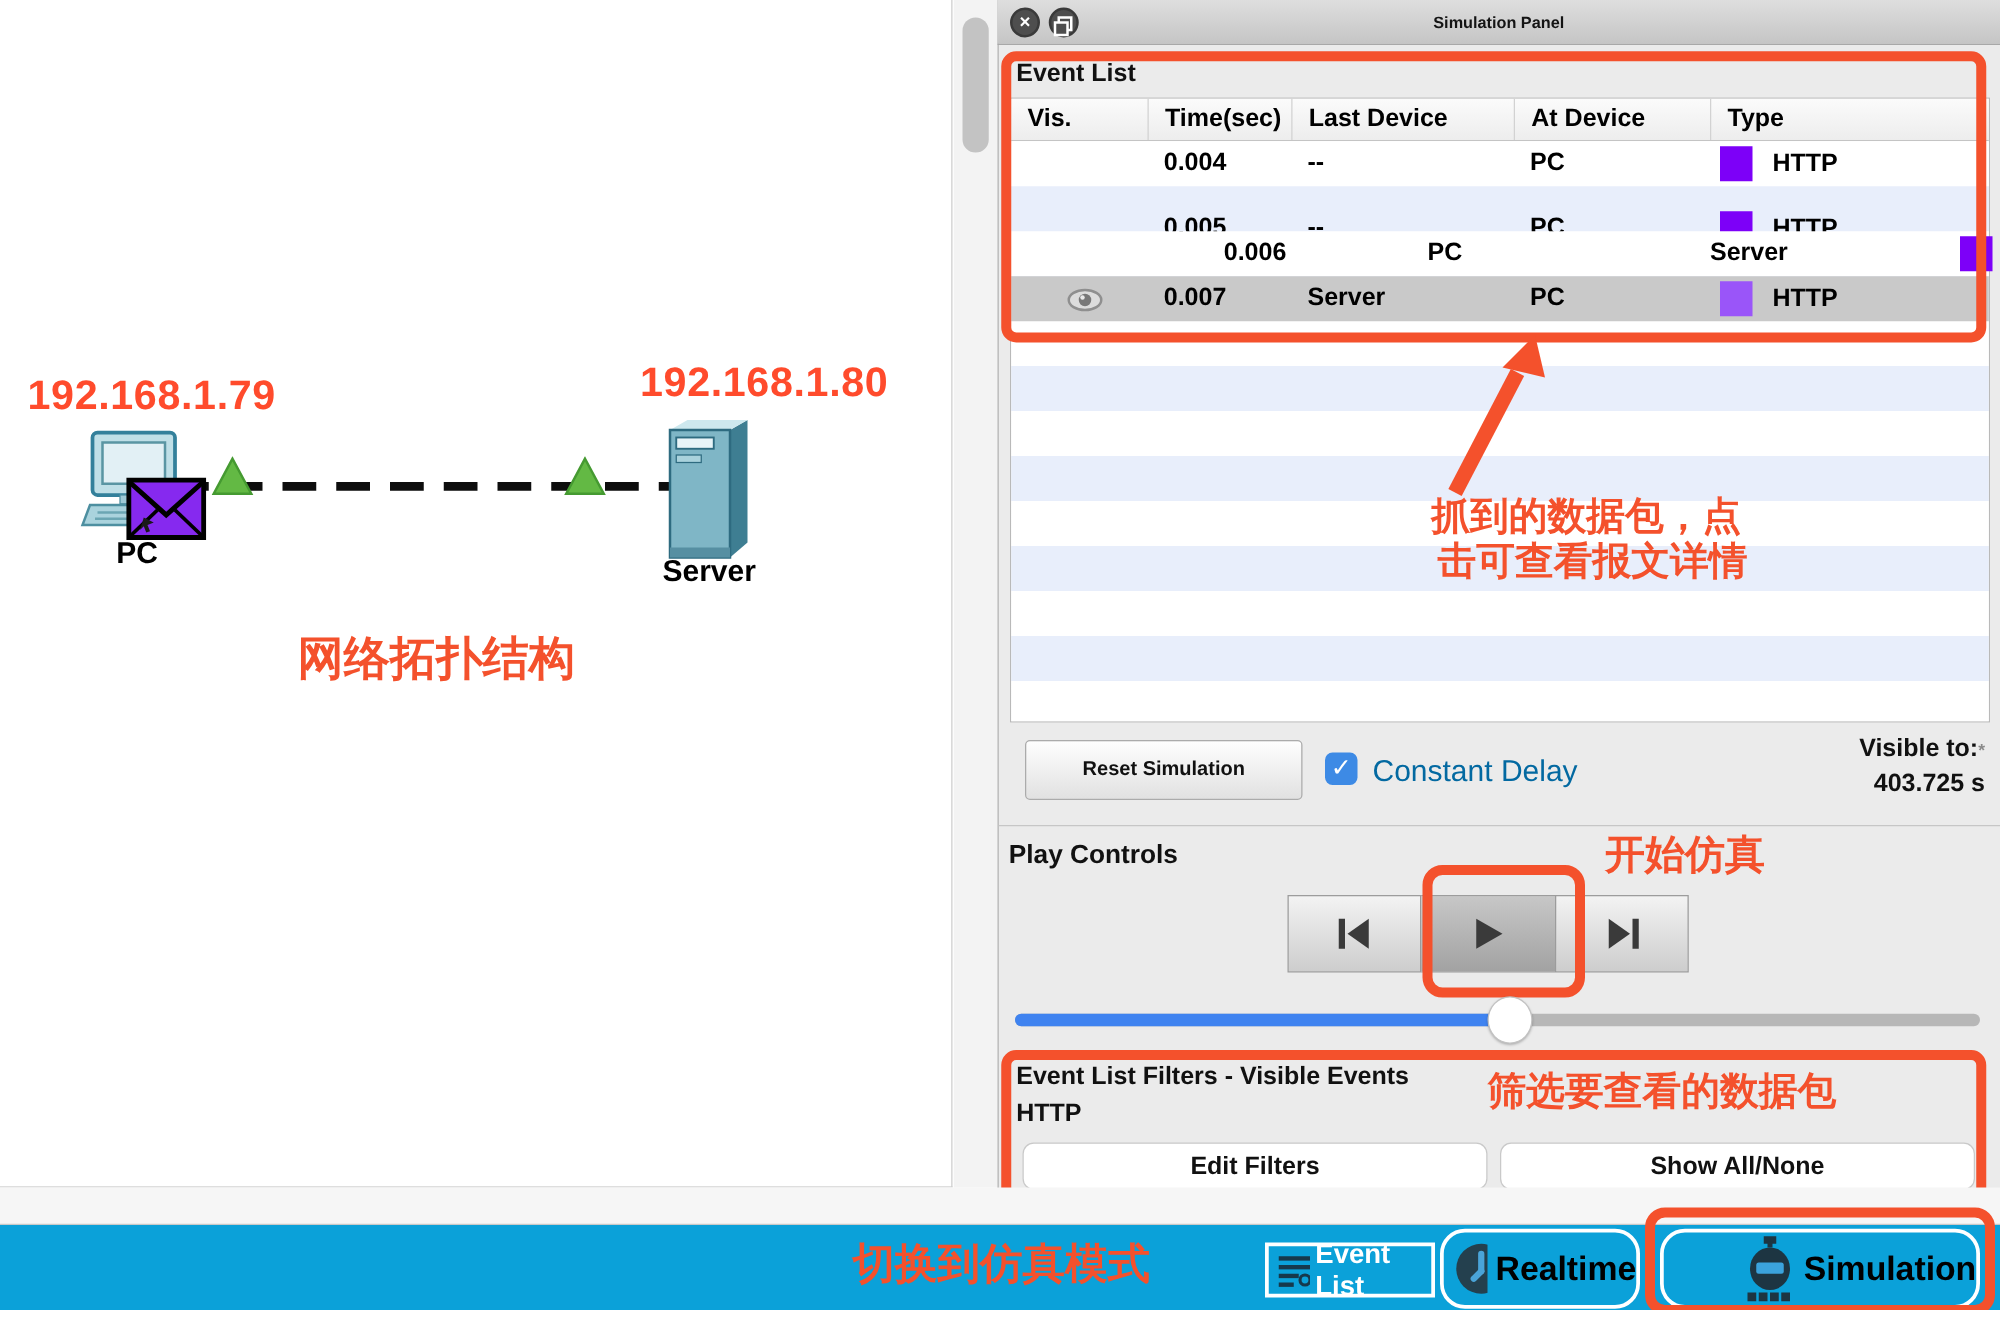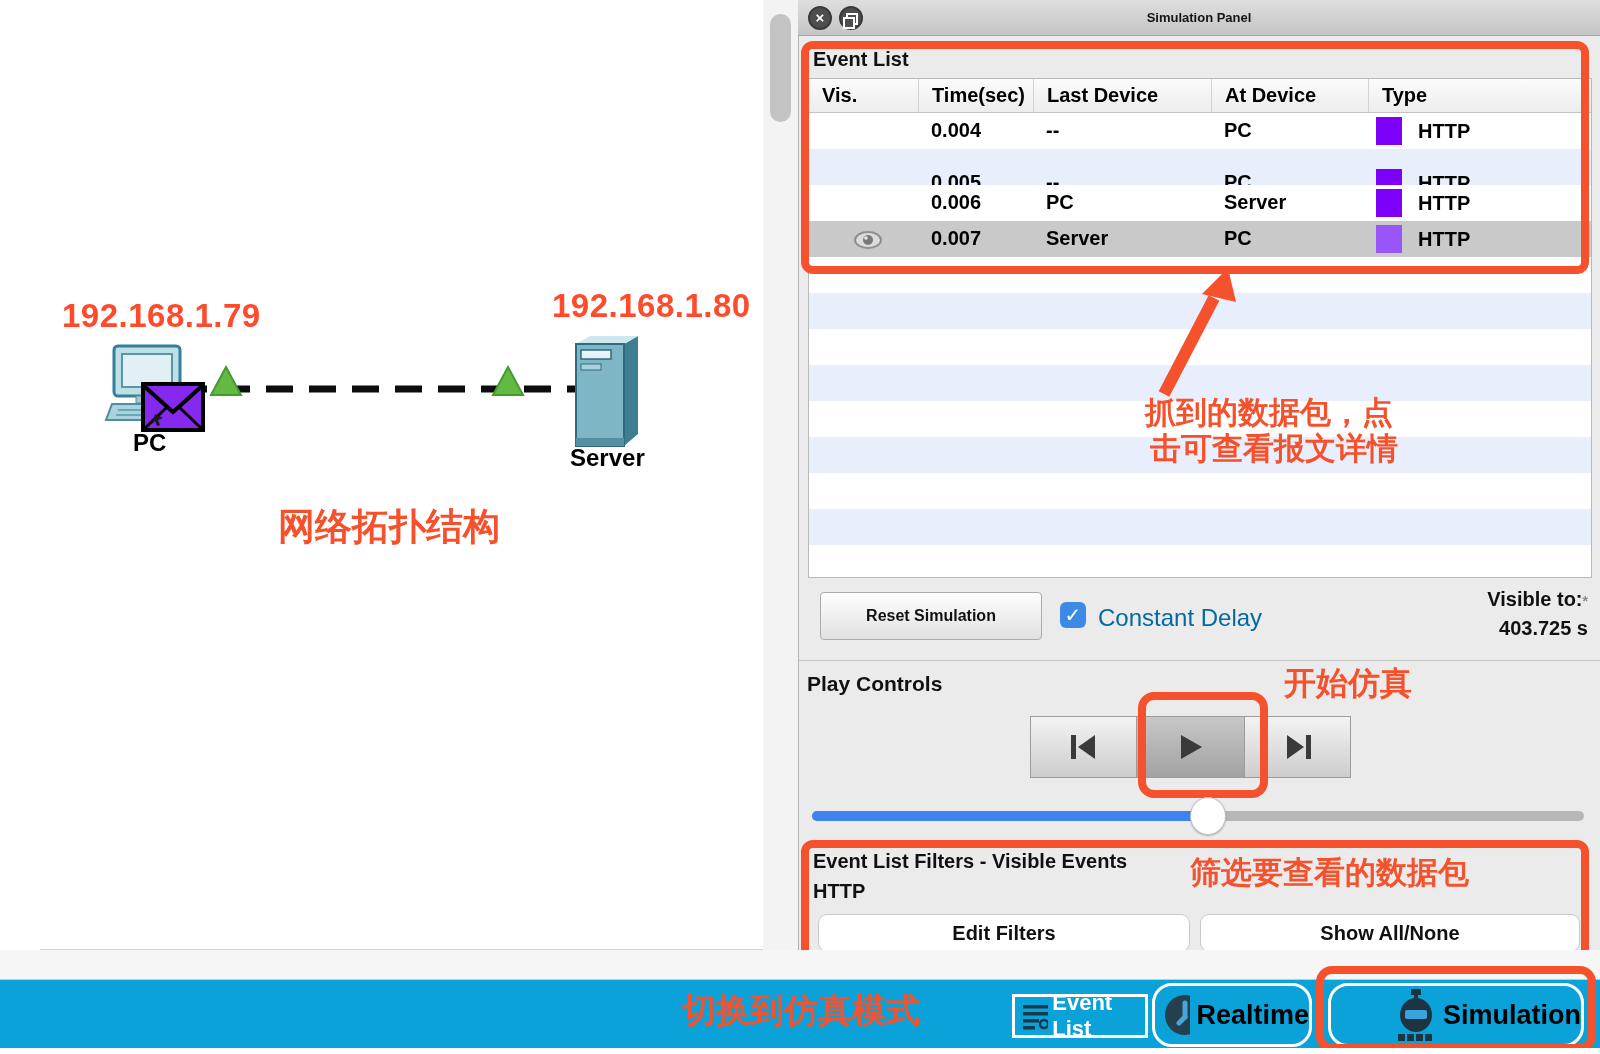--- a/index.html
+++ b/index.html
@@ -2,21 +2,21 @@
 <html><head>
 <meta charset="utf-8">
 <style>
   * { margin:0; padding:0; box-sizing:border-box; }
   html,body { width:1600px; height:1054px; overflow:hidden; }
   body { font-family:"Liberation Sans","DejaVu Sans",sans-serif; background:#fff; }
   #app { position:relative; width:1600px; height:1054px; background:#fff; }
   .abs { position:absolute; }
 
   
-  .canvas { left:0; top:0; width:762px; height:950px; background:#fff; border-right:1px solid #cdcdcd; border-bottom:1px solid #d4d4d4;margin-left:40px; }
+  .canvas { left:0; top:0; width:762px; height:950px; background:#fff; border-right:1px solid #cdcdcd; border-bottom:1px solid #d4d4d4; }
   .ip-label { color:#ff4b2c; font-size:33px; font-weight:bold; letter-spacing:0.5px; }
   .node-label { color:#000; font-size:24px; font-weight:bold; }
   .topo-caption { color:#f4512c; font-size:37px; font-weight:bold; }
 
   
   .vscroll-track { left:763px; top:0; width:35px; height:950px; background:#f3f3f3; }
   .vscroll-thumb { left:770px; top:14px; width:21px; height:108px; background:#c3c3c3; border-radius:11px; }
 
   
   .panel { left:798px; top:0; width:802px; height:978px; background:#ebebeb; border-left:1px solid #b3b3b3; border-bottom:1px solid #b3b3b3; }
@@ -30,21 +30,21 @@
   .table { left:808px; top:78px; width:784px; height:500px; background:#fff; border:1px solid #b9b9b9; }
   .thead { position:absolute; left:0; top:0; width:100%; height:34px; background:linear-gradient(#fbfbfb,#ededed); border-bottom:1px solid #c4c4c4; display:grid; grid-template-columns:109px 115px 178px 157px 1fr; }
   .thead > div { font-size:20px; font-weight:bold; padding:5px 0 0 13px; border-left:1px solid #d2d2d2; }
   .thead > div:first-child { border-left:none; }
   .tbody { position:absolute; left:0; top:34px; width:100%; height:464px;
            background:repeating-linear-gradient(to bottom,#ffffff 0 36px,#e8eefb 36px 72px); }
   .trow { position:absolute; left:0; width:100%; height:36px; display:grid; grid-template-columns:109px 115px 178px 157px 1fr; font-size:20px; font-weight:bold; }
   .trow > div { padding:6px 0 0 13px; }
   .trow.r0 { top:0; background:#ffffff; }
   .trow.r1 { top:36px; background:#e8eefb;margin-top:16px; }
-  .trow.r2 { top:72px; background:#ffffff; }
+  .trow.r2 { top:72px; background:#ffffff;gap:48px; }
   .trow.r3 { top:108px; background:#c9c9c9; }
   .type-cell { display:flex; align-items:center; gap:16px; padding-top:0 !important; padding-left:8px !important; }
   .swatch { width:26px; height:28px; display:inline-block; }
   .eye-wrap { position:absolute; left:44px; top:8px; }
 
   .redbox { border:8px solid #f4512c; border-radius:12px; pointer-events:none; }
 
   
   .btn3d { background:linear-gradient(#fefefe,#e1e1e1); border:1px solid #ababab; border-radius:4px; font-size:16px; font-weight:bold; color:#111; text-align:center; }
   .checkbox { width:26px; height:26px; border-radius:6px; background:#3d8ae5; color:#fff; font-size:20px; text-align:center; line-height:26px; font-weight:bold; }

